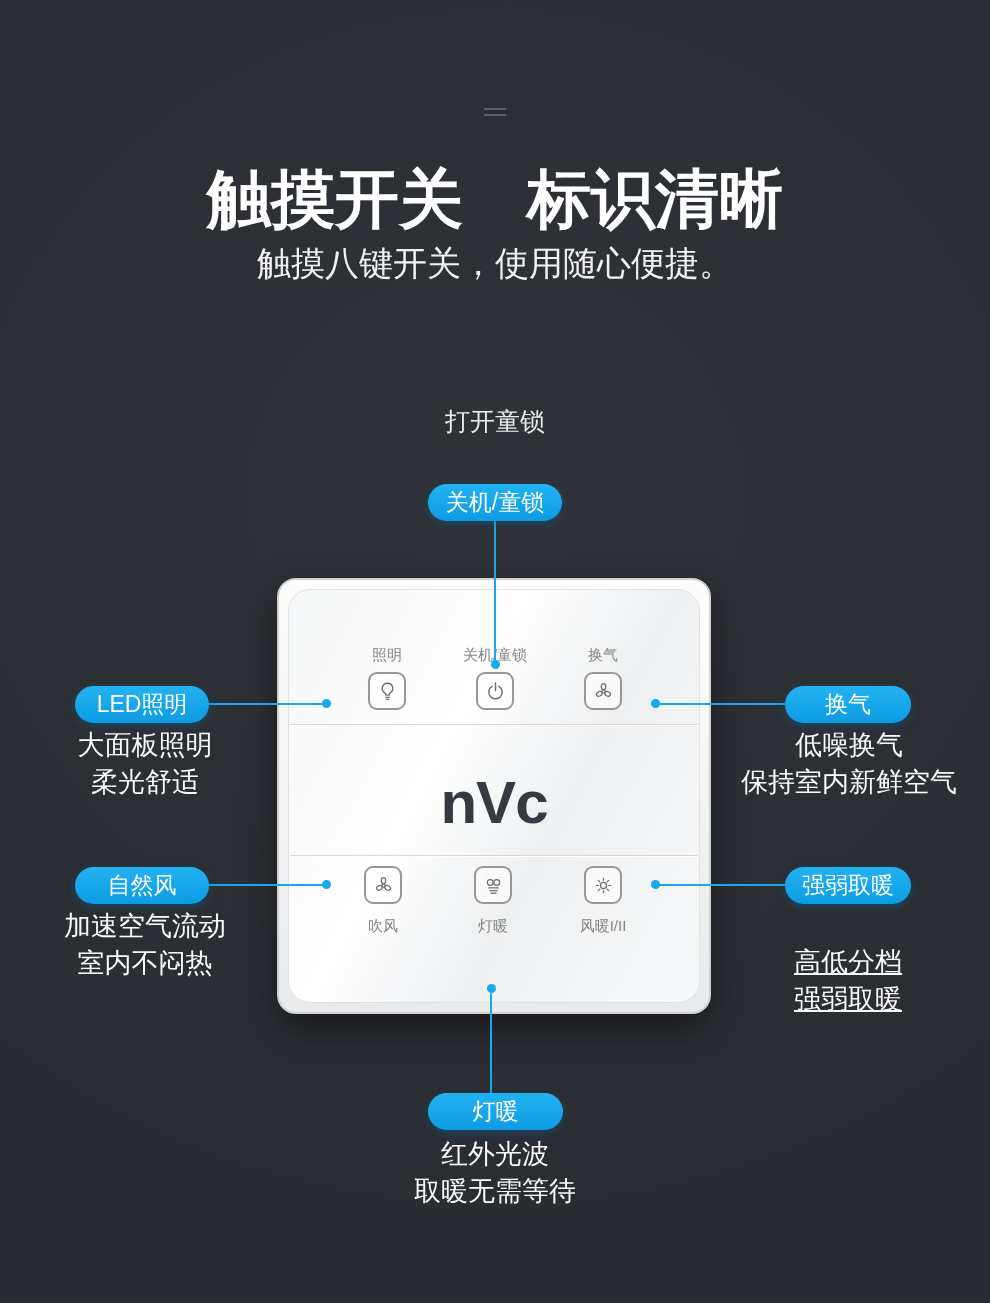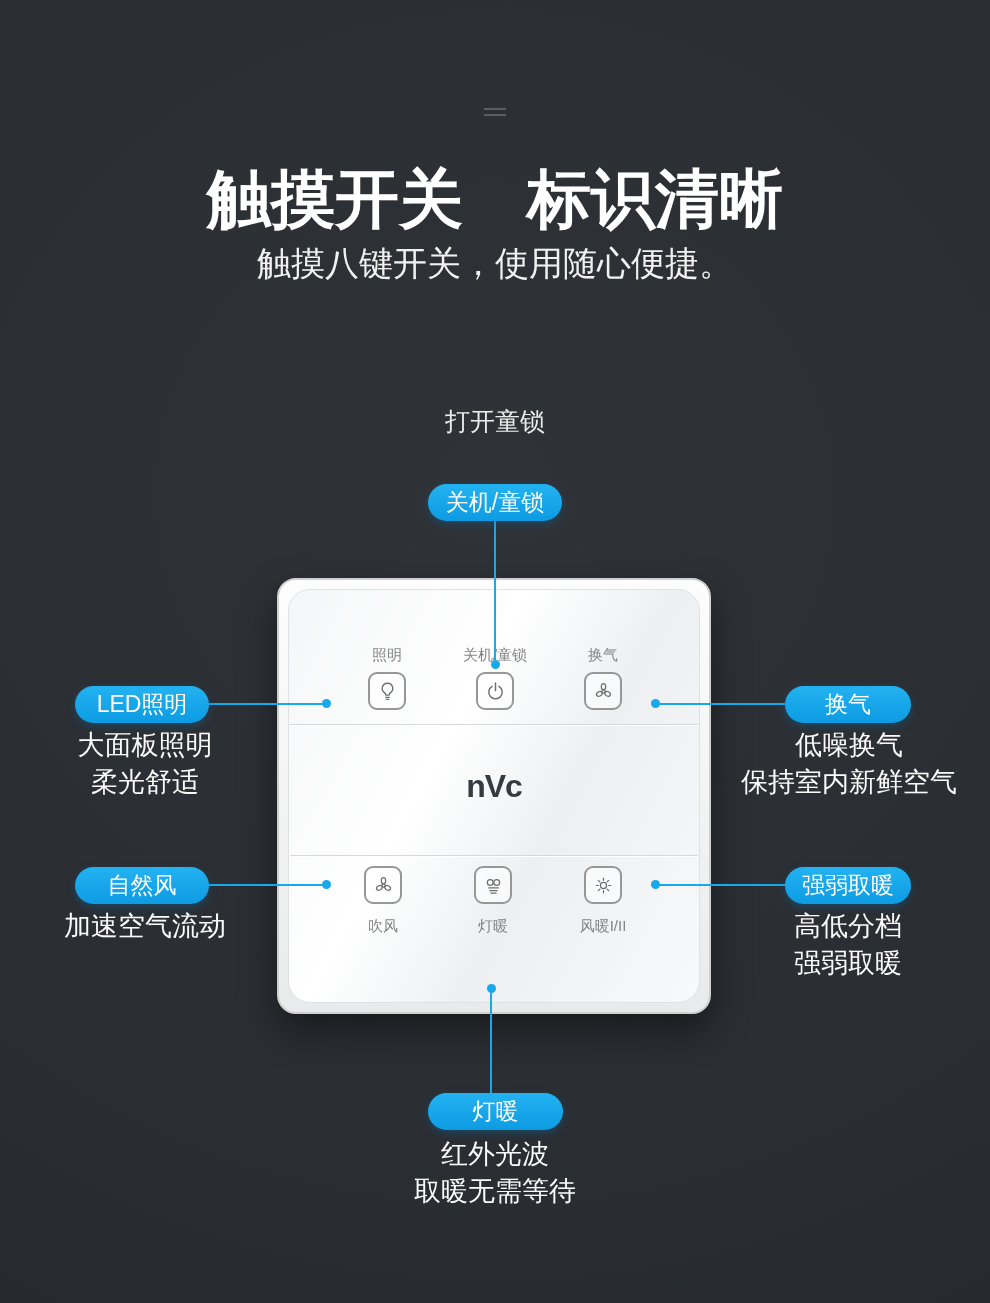--- a/index.html
+++ b/index.html
@@ -49,21 +49,21 @@
   .key { position:absolute; width:110px; text-align:center; }
   .key-label { font-size:15px; color:#848484; line-height:18px; }
   .key-top .key-label { margin-bottom:8px; }
   .key-bottom .key-label { margin-top:13px; }
   .key-btn {
     width:38px; height:38px; margin:0 auto; border:2px solid #979797; border-radius:9px;
     display:flex; align-items:center; justify-content:center; background:rgba(255,255,255,.6);
   }
   .brand {
     position:absolute; left:0; right:0; top:188px; text-align:center;
-    font-size:32px; font-weight:bold; color:#363a41; letter-spacing:-1px;
+    font-size:60px; font-weight:bold; color:#363a41; letter-spacing:-1px;
   }
 </style>
 </head>
 <body>
 
 <div class="stage">
 
   <div class="menu-lines abs" style="left:484px; top:108px;">
     <span></span>
       <span></span>
@@ -182,26 +182,27 @@
   <div class="side-text abs" style="left:715px; top:727px; width:268px;">
     <div>低噪换气</div>
     <div>保持室内新鲜空气</div>
   </div>
 
   <div class="pill abs" style="left:75px; top:867px; width:134px;">自然风</div>
   <div class="hline abs" style="left:209px; top:884px; width:117px;"></div>
   <div class="dot abs" style="left:322px; top:880px;"></div>
   <div class="side-text abs" style="left:25px; top:908px; width:240px;">
     <div>加速空气流动</div>
+    <div>室内不闷热</div>
   </div>
 
   <div class="pill abs" style="left:785px; top:867px; width:126px;">强弱取暖</div>
   <div class="hline abs" style="left:659px; top:884px; width:126px;"></div>
   <div class="dot abs" style="left:651px; top:880px;"></div>
-  <div class="side-text abs" style="left:738px; top:908px; width:220px;">
+  <div class="side-text abs" style="left:738px; top:944px; width:220px;text-decoration:underline;">
     <div>高低分档</div>
     <div>强弱取暖</div>
   </div>
 
   <div class="dot abs" style="left:487px; top:984px;"></div>
   <div class="vline abs" style="left:490px; top:993px; height:100px;"></div>
   <div class="pill abs" style="left:428px; top:1093px; width:135px;">灯暖</div>
   <div class="side-text abs" style="left:375px; top:1136px; width:240px;">
     <div>红外光波</div>
     <div>取暖无需等待</div>

